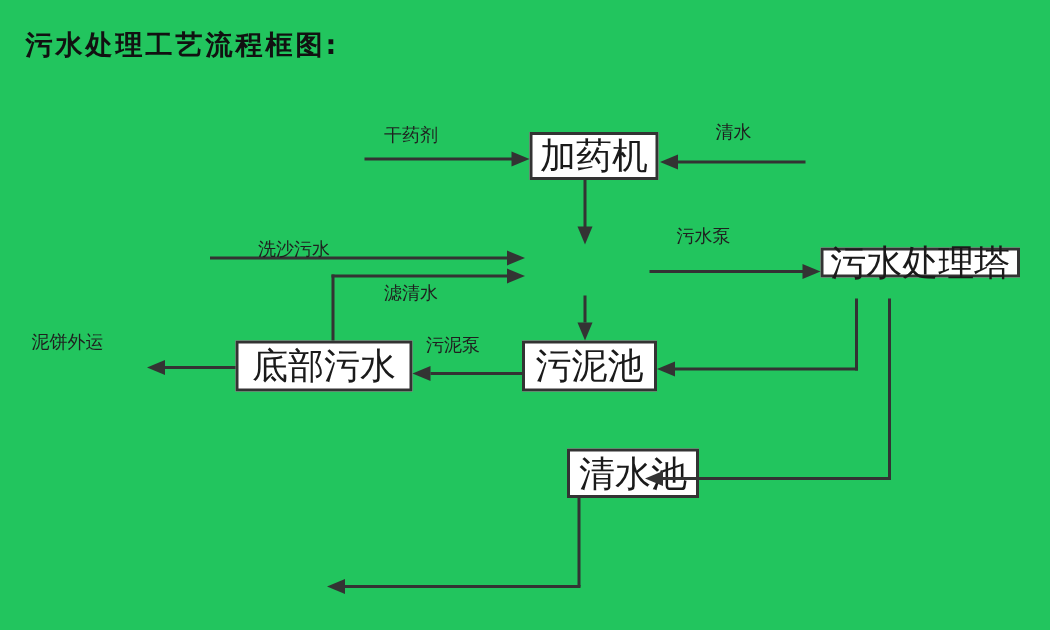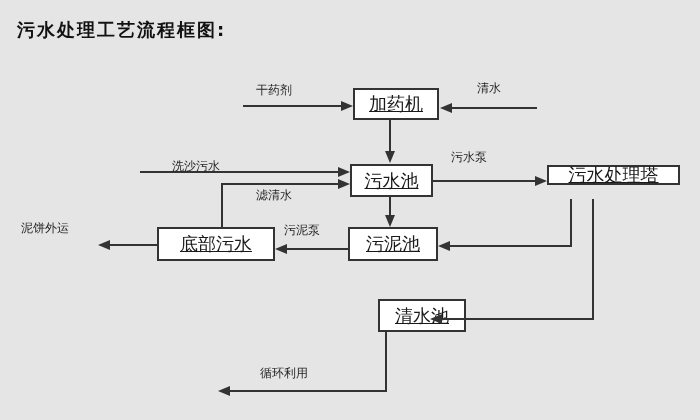--- a/index.html
+++ b/index.html
@@ -1,20 +1,20 @@
 <!DOCTYPE html>
 <html><head>
 <meta charset="utf-8">
 <style>
   html, body { margin: 0; padding: 0; background: #ffffff; }
   .stage {
     position: relative;
     width: 700px;
     height: 420px;
-    background: #e5e5e5;
+    background: #22c55e;
     font-family: "DejaVu Sans", sans-serif;
     color: #1a1a1a;
     overflow: hidden;
   }
   .title {
     position: absolute;
     left: 17px;
     top: 18px;
     font-size: 18px;
     font-weight: bold;
@@ -23,24 +23,23 @@
     white-space: nowrap;
   }
   .node {
     position: absolute;
     box-sizing: border-box;
     border: 2px solid #333333;
     background: #ffffff;
     display: flex;
     align-items: center;
     justify-content: center;
-    font-size: 18px;
+    font-size: 24px;
     line-height: 1;
     white-space: nowrap;
-    text-decoration: underline;
   }
   .lbl {
     position: absolute;
     font-size: 12px;
     line-height: 1;
     white-space: nowrap;
     color: #1f1f1f;
   }
   .hl { position: absolute; height: 2px; background: #333333; }
   .vl { position: absolute; width: 2px; background: #333333; }
@@ -50,21 +49,20 @@
   .ar-d { border-left: 5px solid transparent; border-right: 5px solid transparent; border-top: 12px solid #333333; }
 </style>
 </head>
 <body>
 
 <div class="stage">
 
   <div class="title">污水处理工艺流程框图:</div>
 
   <div class="node" style="left:353px; top:88px; width:86px; height:32px;">加药机</div>
-  <div class="node" style="left:350px; top:164px; width:83px; height:33px;">污水池</div>
   <div class="node" style="left:547px; top:165px; width:133px; height:20px;">污水处理塔</div>
   <div class="node" style="left:348px; top:227px; width:90px; height:34px;">污泥池</div>
   <div class="node" style="left:157px; top:227px; width:118px; height:34px;">底部污水</div>
   <div class="node" style="left:342px; top:299px; width:88px; height:33px;margin-left:36px;">清水池</div>
 
   <div class="hl" style="left:243px; top:105px; width:99px;"></div>
   <div class="ar ar-r" style="left:341px; top:101px;"></div>
   <div class="lbl" style="left:256px; top:84px;">干药剂</div>
 
   <div class="hl" style="left:452px; top:107px; width:85px;"></div>
@@ -102,15 +100,14 @@
   <div class="ar ar-l" style="left:98px; top:240px;"></div>
   <div class="lbl" style="left:21px; top:222px;text-align:center;">泥饼外运</div>
 
   <div class="vl" style="left:592px; top:199px; height:121px;"></div>
   <div class="hl" style="left:442px; top:318px; width:152px;"></div>
   <div class="ar ar-l" style="left:430px; top:314px;"></div>
 
   <div class="vl" style="left:385px; top:332px; height:59px;"></div>
   <div class="hl" style="left:230px; top:390px; width:157px;"></div>
   <div class="ar ar-l" style="left:218px; top:386px;"></div>
-  <div class="lbl" style="left:260px; top:367px;">循环利用</div>
 
 </div>
 
 </body></html>

